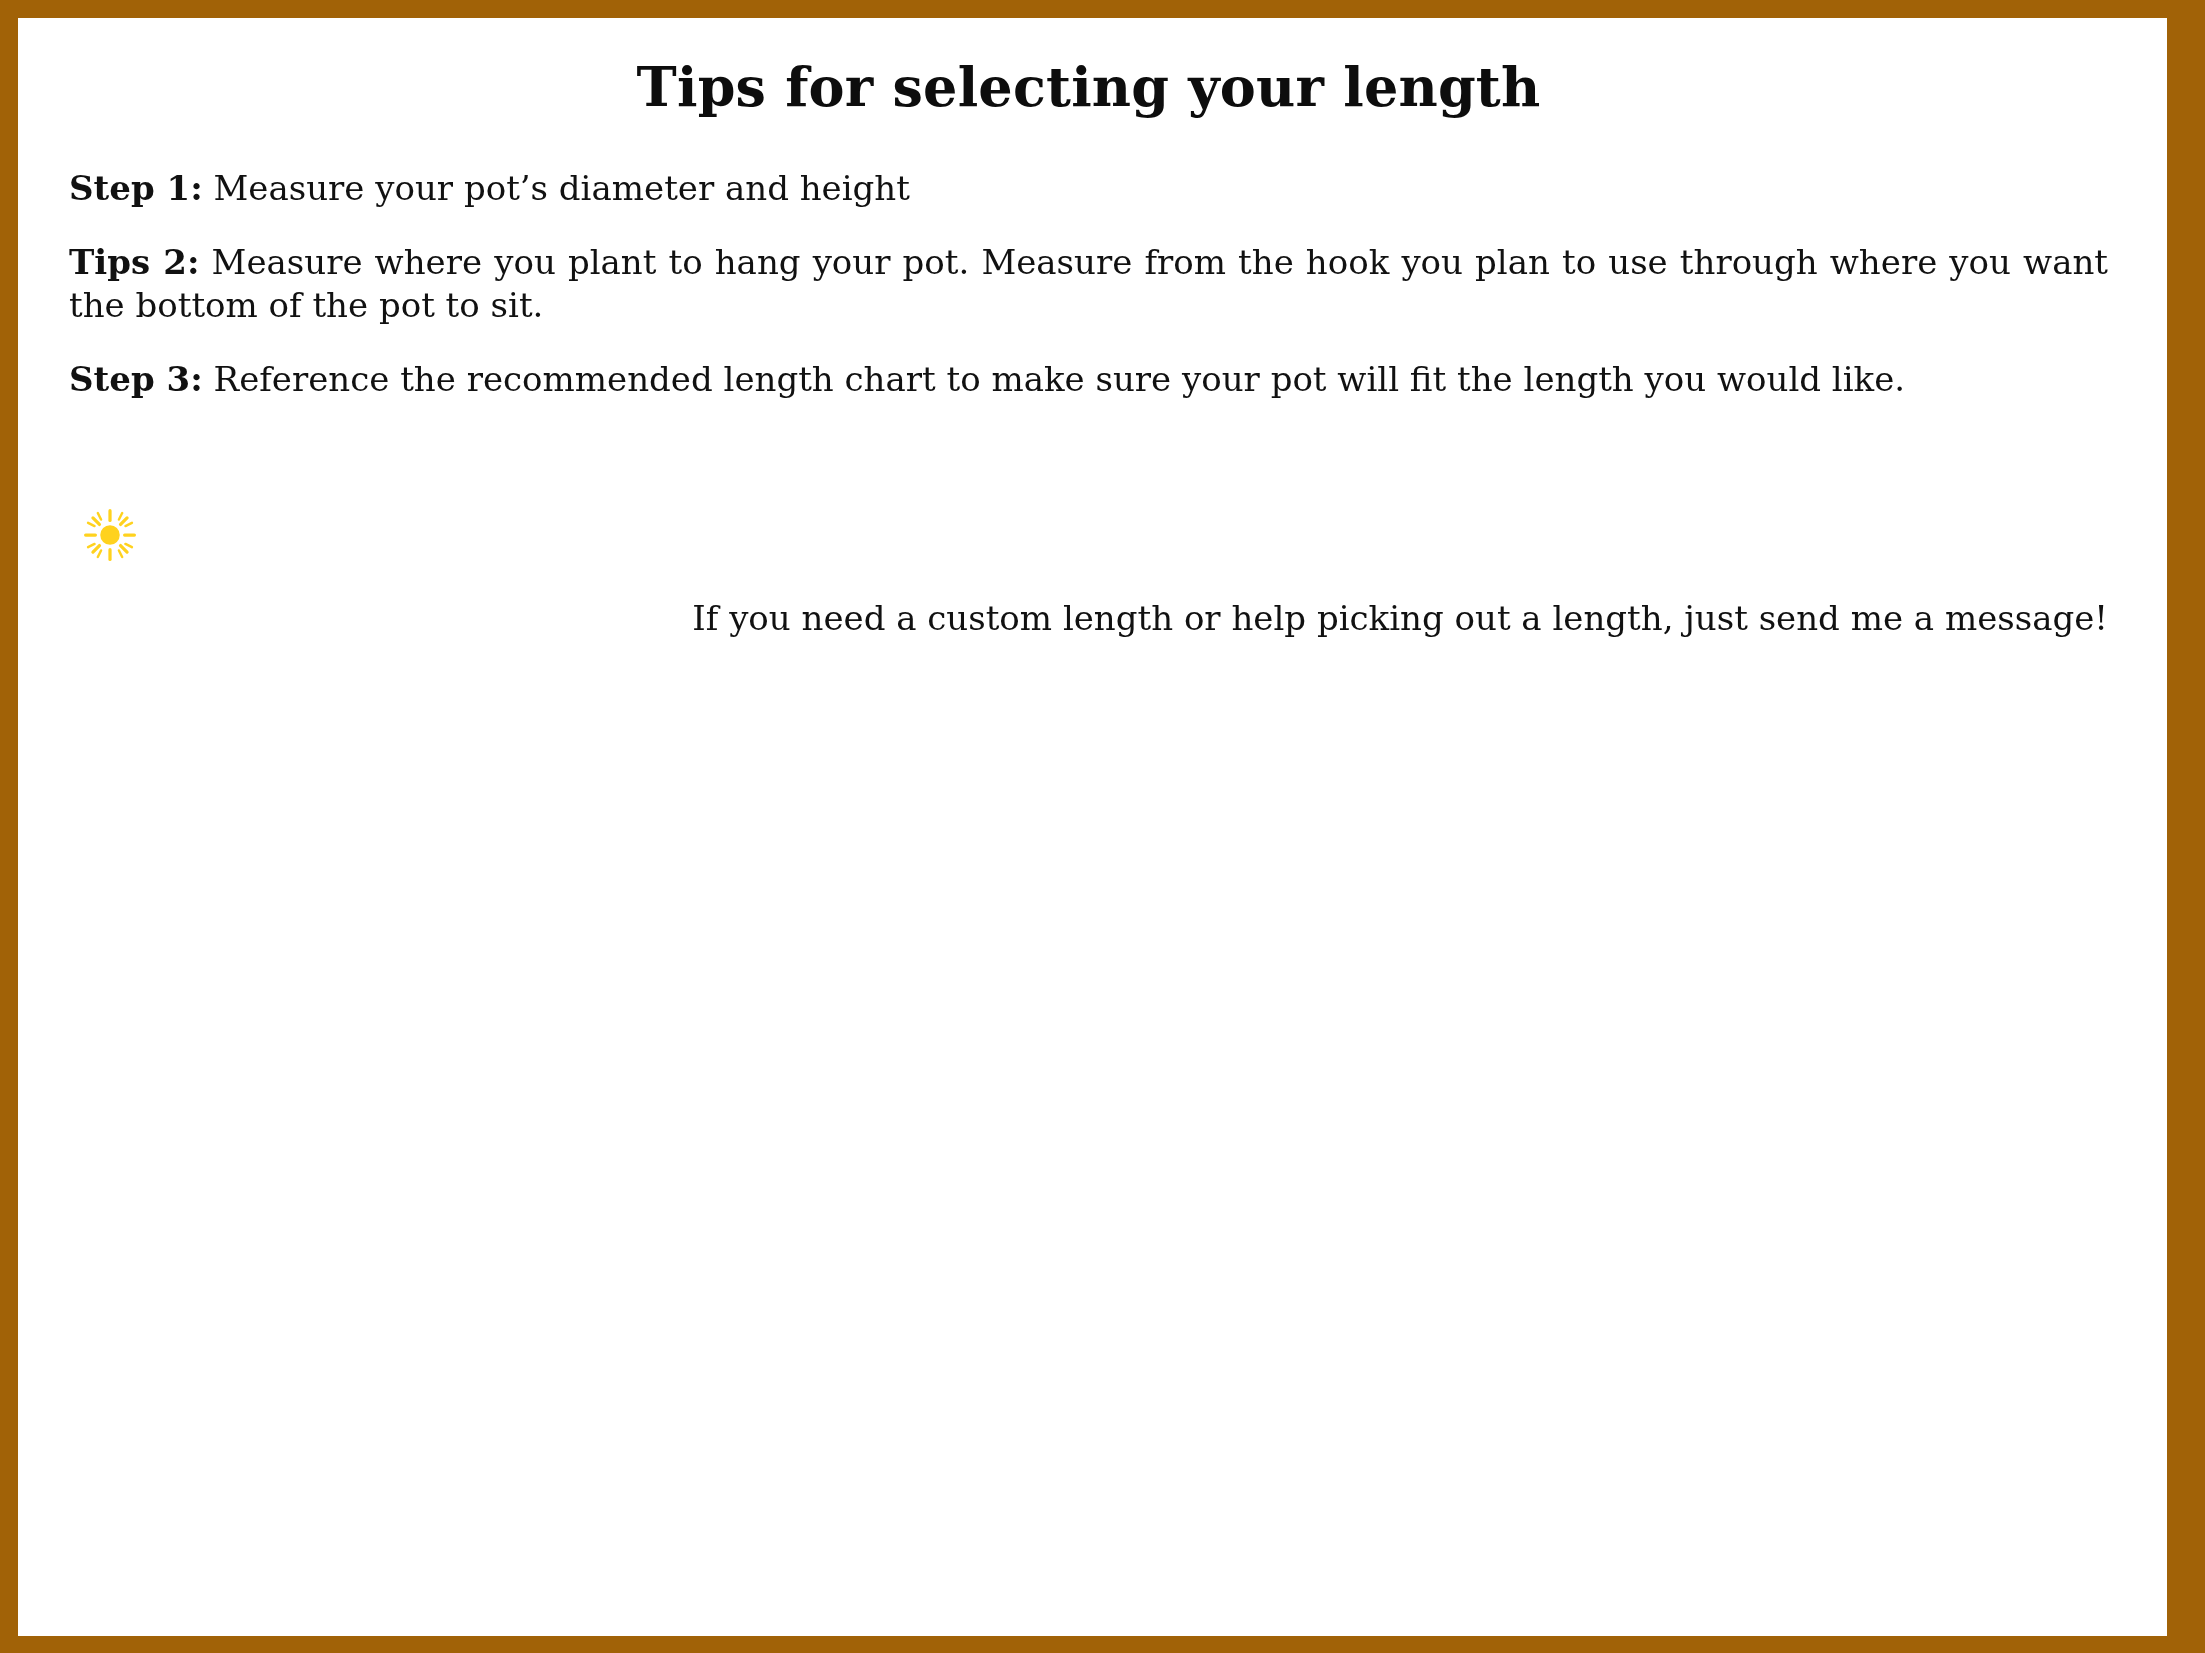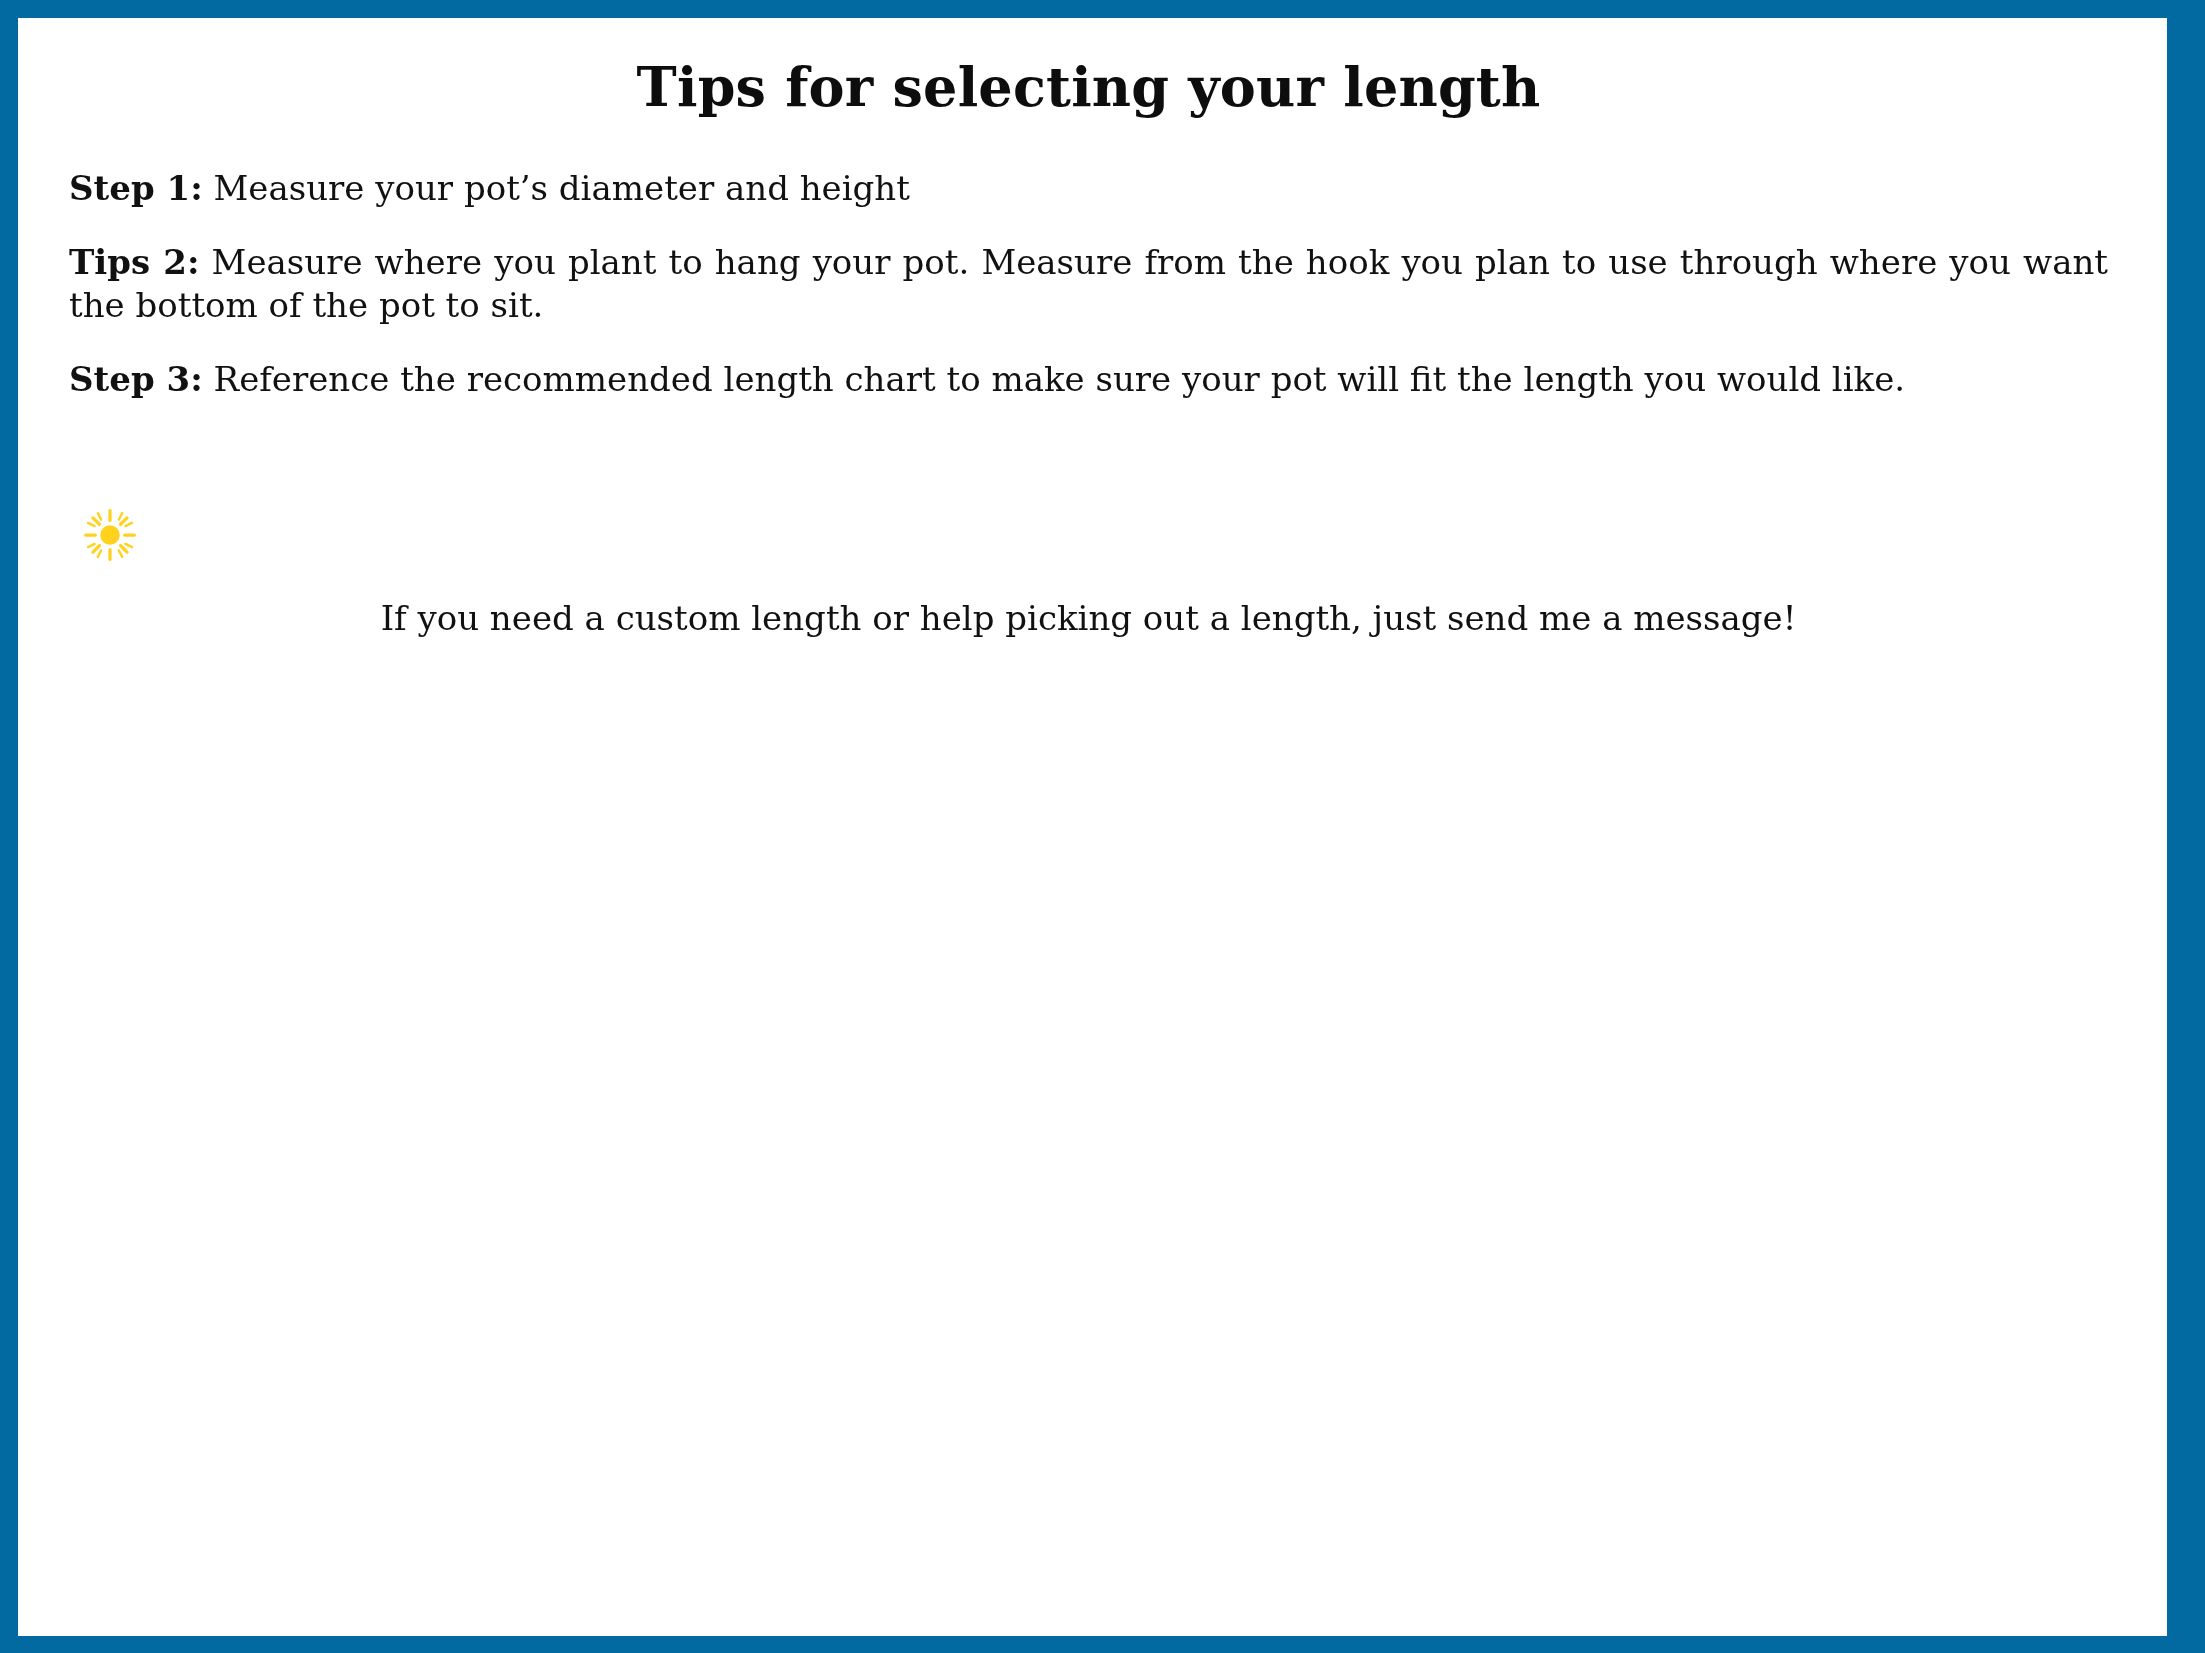--- a/index.html
+++ b/index.html
@@ -10,21 +10,21 @@
   body {
     width: 2205px;
     height: 1654px;
     font-family: "DejaVu Serif", "Liberation Serif", serif;
     overflow: hidden;
   }
   .page {
     box-sizing: border-box;
     width: 2205px;
     height: 1654px;
-    background: #0369a1;
+    background: #a16207;
     padding: 18px 38px 18px 18px;
   }
   .card {
     box-sizing: border-box;
     width: 100%;
     height: 100%;
     background: #ffffff;
     padding: 38px 59px 24.5px 51px;
     position: relative;
   }
@@ -41,21 +41,21 @@
   .body-block {
     font-size: 34px;
     line-height: 1.26;
     color: #111111;
     text-align: justify;
     text-justify: inter-word;
     margin: 0 0 31px 0;
     font-family: "DejaVu Serif", "Liberation Serif", serif;
   }
   .body-block.no-justify {
-    text-align: center;
+    text-align: right;
   }
   .step-label {
     font-weight: bold;
   }
   .spacer-lg {
     height: 78px;
   }
   .sun-icon {
     display: inline-block;
     vertical-align: -0.16em;

